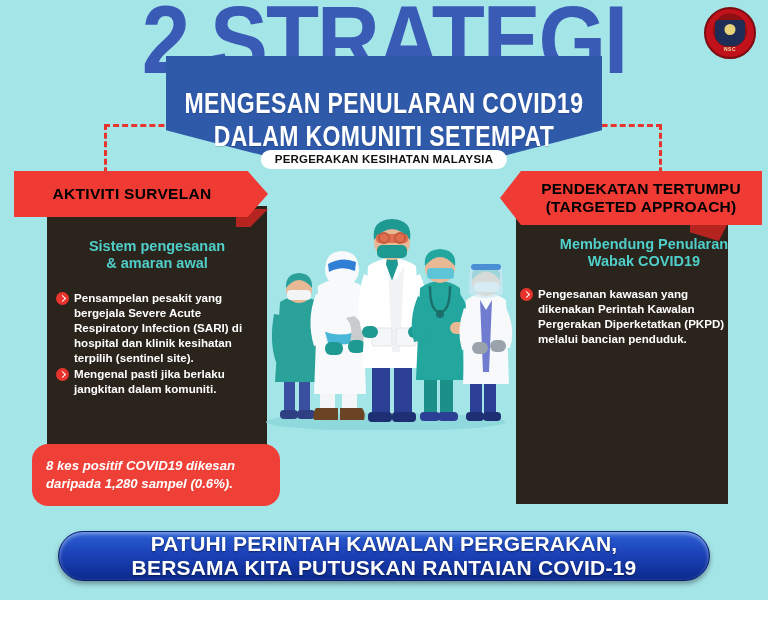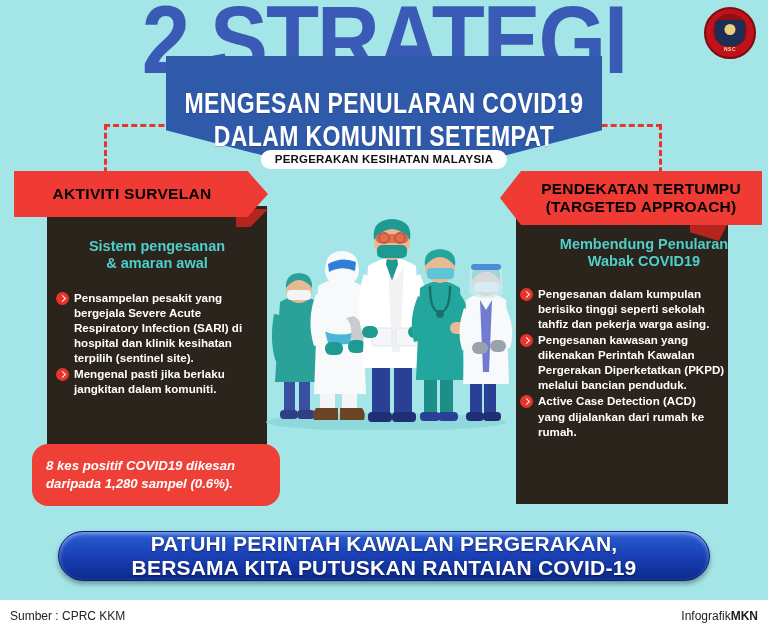--- a/index.html
+++ b/index.html
@@ -481,37 +481,25 @@
   </div>
 
   <div class="panel-heading right">
     <span>Membendung Penularan</span>
     <span>Wabak COVID19</span>
   </div>
 
   <div class="bullets right">
     <div class="bullet-row">
       <span class="bullet-marker"></span>
-      <span class="bullet-text">Pengesanan dalam kumpulan berisiko tinggi seperti sekolah tahfiz dan pekerja warga asing.</span>
-    </div>
-    <div class="bullet-row">
-      <span class="bullet-marker"></span>
       <span class="bullet-text">Pengesanan kawasan yang dikenakan Perintah Kawalan Pergerakan Diperketatkan (PKPD) melalui bancian penduduk.</span>
-    </div>
-    <div class="bullet-row">
-      <span class="bullet-marker"></span>
-      <span class="bullet-text">Active Case Detection (ACD) yang dijalankan dari rumah ke rumah.</span>
     </div>
   </div>
 
   <div class="cta">
     <div class="cta-text">
       <span>PATUHI PERINTAH KAWALAN PERGERAKAN,</span>
       <span>BERSAMA KITA PUTUSKAN RANTAIAN COVID-19</span>
     </div>
   </div>
 
-  <div class="footer">
-    <div class="footer-source">Sumber : CPRC KKM</div>
-    <div class="footer-brand"><span>Infografik</span><b>MKN</b></div>
-  </div>
 
 </div>
 
 </body></html>

